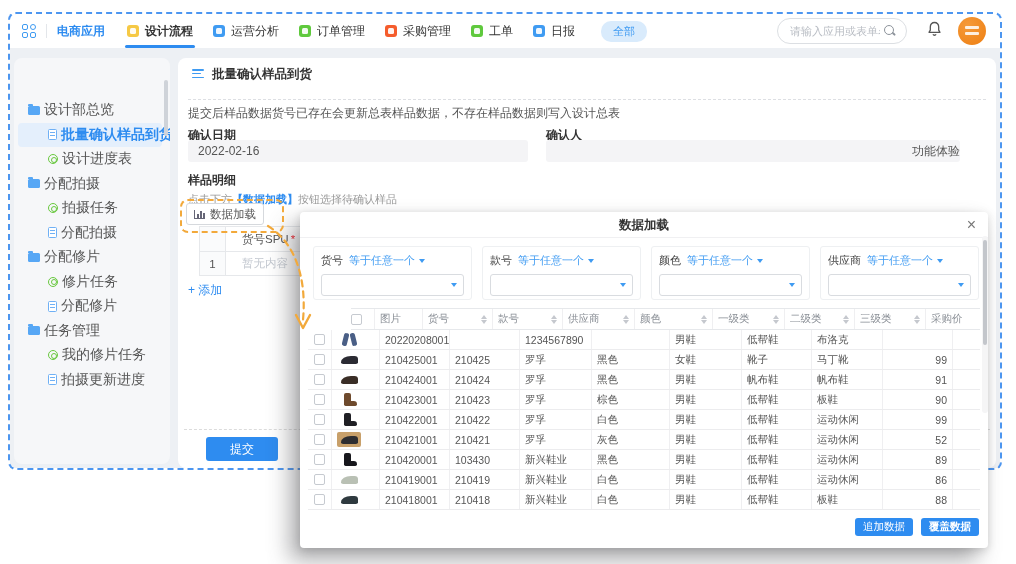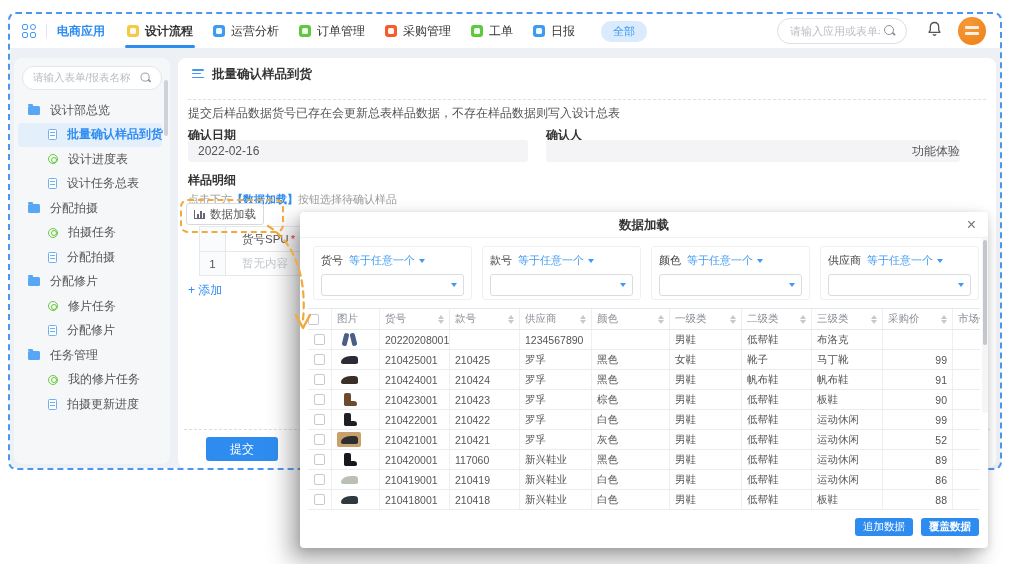--- a/index.html
+++ b/index.html
@@ -55,21 +55,21 @@
   .sb-search { position:absolute; left:8px; top:8px; width:140px; height:24px; background:#fff;
     border:1px solid #e2e5e9; border-radius:13px; display:flex; align-items:center; padding:0 24px 0 10px; }
   .sb-search .ph { font-size:10.5px; color:#b9bdc4; white-space:nowrap; overflow:hidden; }
   .sb-search .mag { position:absolute; right:9px; top:5px; transform:scale(.9); }
   .sb-scroll { position:absolute; right:2px; top:22px; width:4px; height:56px; background:#cfd3d9; border-radius:2px; }
   .tree { position:absolute; left:0; top:40px; width:152px; }
   .tree-item { display:flex; align-items:center; height:24.5px; padding-left:14px; cursor:pointer; }
   .tree-item.doc, .tree-item.target { padding-left:34px; }
   .tree-item.selected { background:#e4effc; border-radius:4px; margin:0 4px; padding-left:30px; }
   .tree-item.selected .ti-label { color:#2e8cf0; font-weight:bold; }
-  .ti-label { font-size:12px; color:#555; margin-left:10px; white-space:nowrap; }
+  .ti-label { font-size:14px; color:#555; margin-left:4px; white-space:nowrap; }
   .folder-ico { position:relative; width:12px; height:9px; background:#57a7f5; border-radius:1.5px; flex:none; }
   .folder-ico::before { content:""; position:absolute; left:0; top:-2px; width:5px; height:2px;
     background:#57a7f5; border-radius:1px 1px 0 0; }
   .doc-ico { position:relative; width:9px; height:11px; background:#fff; border:1.2px solid #6fb0f5;
     border-radius:1.5px; flex:none; }
   .doc-ico::after { content:""; position:absolute; left:1px; top:2px; width:4.5px; height:1.2px;
     background:#6fb0f5; box-shadow:0 3px 0 #6fb0f5; }
   .target-ico { position:relative; width:10px; height:10px; border:1.4px solid #69c83f; border-radius:50%; flex:none; }
   .target-ico::after { content:""; position:absolute; left:1.6px; top:1.6px; width:4px; height:4px;
     border:1.2px solid #69c83f; border-radius:50%; }
@@ -121,21 +121,21 @@
   .f-label { font-size:11px; color:#444; margin-right:6px; }
   .f-op { font-size:11px; color:#3f9bf2; cursor:pointer; display:flex; align-items:center; }
   .caret { width:0; height:0; border-left:3.5px solid transparent; border-right:3.5px solid transparent;
     border-top:4.5px solid #3f9bf2; display:inline-block; margin-left:4px; }
   .f-select { position:relative; margin-top:6px; width:100%; height:22px; border:1px solid #d9dce0;
     border-radius:3px; background:#fff; cursor:pointer; }
   .f-select .caret { position:absolute; right:6px; top:8px; }
 
   .dtable { position:absolute; left:8px; top:96px; width:672px; height:203px; overflow:hidden; }
   .drow { display:flex; height:20px; border-bottom:1px solid #ececee; }
-  .drow.head { height:22px; border-top:1px solid #e6e8eb; border-bottom:1px solid #e6e8eb; }
+  .drow.head { height:22px; border-top:1px solid #e6e8eb; border-bottom:1px solid #e6e8eb;margin-left:43px; }
   .dcell { flex:none; display:flex; align-items:center; padding:0 5px; font-size:10.5px; color:#555;
     border-right:1px solid #efeff1; overflow:hidden; white-space:nowrap; }
   .drow.head .dcell { color:#8a8f96; justify-content:flex-start; }
   .dcell.ck { width:24px; justify-content:center; padding:0; }
   .dcell.num { justify-content:flex-end; }
   .checkbox { width:11px; height:11px; border:1px solid #c6cad0; border-radius:2px; background:#fff; cursor:pointer; }
   .sort { display:inline-flex; flex-direction:column; margin-left:auto; gap:1px; }
   .sort i { width:0; height:0; border-left:3px solid transparent; border-right:3px solid transparent; }
   .sort i.up { border-bottom:4px solid #c5c8ce; }
   .sort i.dn { border-top:4px solid #c5c8ce; }
@@ -214,40 +214,32 @@
         <svg width="15" height="16" viewBox="0 0 15 16">
             <path d="M7.5 1.5c-2.6 0-4.2 1.9-4.2 4.4v3.3L2 11.3h11l-1.3-2.1V5.9c0-2.5-1.6-4.4-4.2-4.4z" fill="none" stroke="#555" stroke-width="1.3" stroke-linejoin="round"></path>
             <path d="M6 13.2a1.6 1.6 0 0 0 3 0" fill="none" stroke="#555" stroke-width="1.3"></path>
           </svg>
       </span>
       <div class="avatar"></div>
     </div>
   </div>
 
   <div class="sidebar">
-    <div class="sb-search">
-      <span class="ph">请输入表单/报表名称</span>
-      <span class="mag"></span>
-    </div>
     <div class="tree">
         <div class="tree-item folder">
           <span class="folder-ico"></span>
           <span class="ti-label">设计部总览</span>
         </div>
         <div class="tree-item doc selected">
           <span class="doc-ico"></span>
           <span class="ti-label">批量确认样品到货</span>
         </div>
         <div class="tree-item target">
           <span class="target-ico"></span>
           <span class="ti-label">设计进度表</span>
-        </div>
-        <div class="tree-item doc">
-          <span class="doc-ico"></span>
-          <span class="ti-label">设计任务总表</span>
         </div>
         <div class="tree-item folder">
           <span class="folder-ico"></span>
           <span class="ti-label">分配拍摄</span>
         </div>
         <div class="tree-item target">
           <span class="target-ico"></span>
           <span class="ti-label">拍摄任务</span>
         </div>
         <div class="tree-item doc">
@@ -557,21 +549,21 @@
         <div class="drow">
           <div class="dcell ck">
             <span class="checkbox"></span>
           </div>
           <div class="dcell" style="width: 48px;">
             <span class="thumb-wrap">
               <span class="th boot" style="--c: #17171c; background: rgb(23, 23, 28);"></span>
             </span>
           </div>
           <div class="dcell" style="width: 70px;">210420001</div>
-          <div class="dcell" style="width: 70px;">117060</div>
+          <div class="dcell" style="width: 70px;">103430</div>
           <div class="dcell" style="width: 72px;">新兴鞋业</div>
           <div class="dcell" style="width: 78px;">黑色</div>
           <div class="dcell" style="width: 72px;">男鞋</div>
           <div class="dcell" style="width: 70px;">低帮鞋</div>
           <div class="dcell" style="width: 71px;">运动休闲</div>
           <div class="dcell num" style="width: 70px;">89</div>
           <div class="dcell" style="width: 40px;"></div>
         </div>
         <div class="drow">
           <div class="dcell ck">

